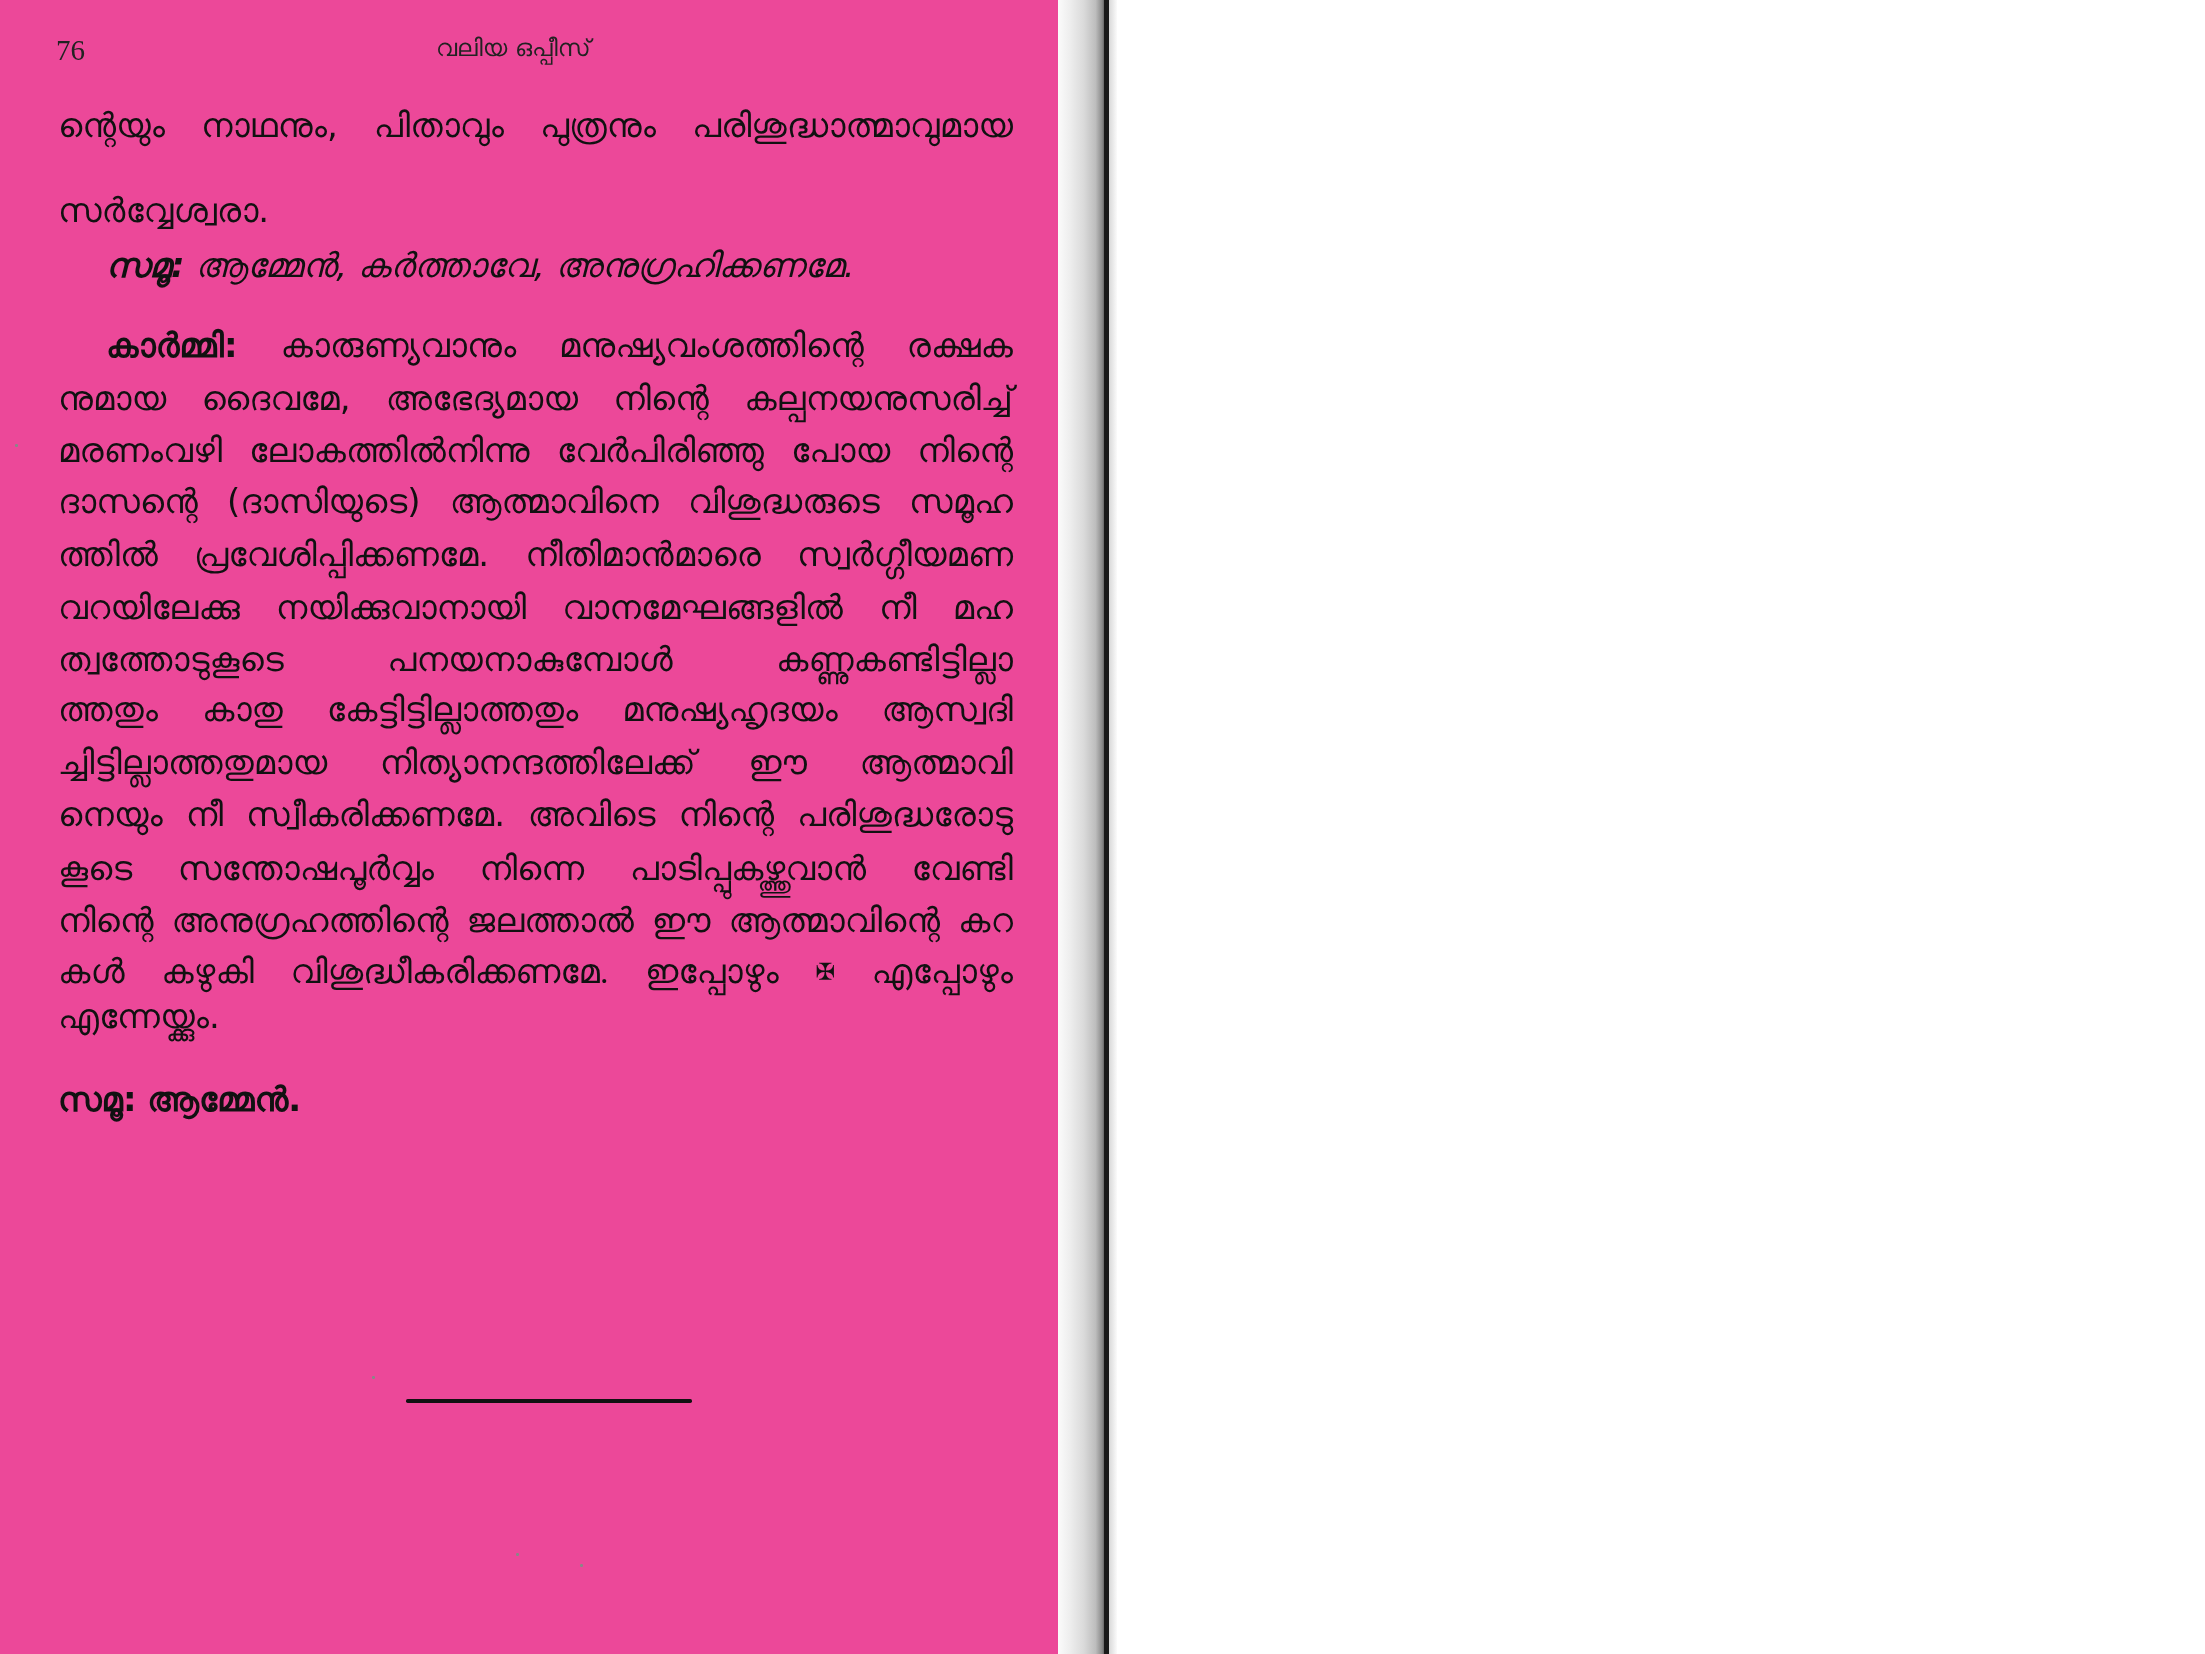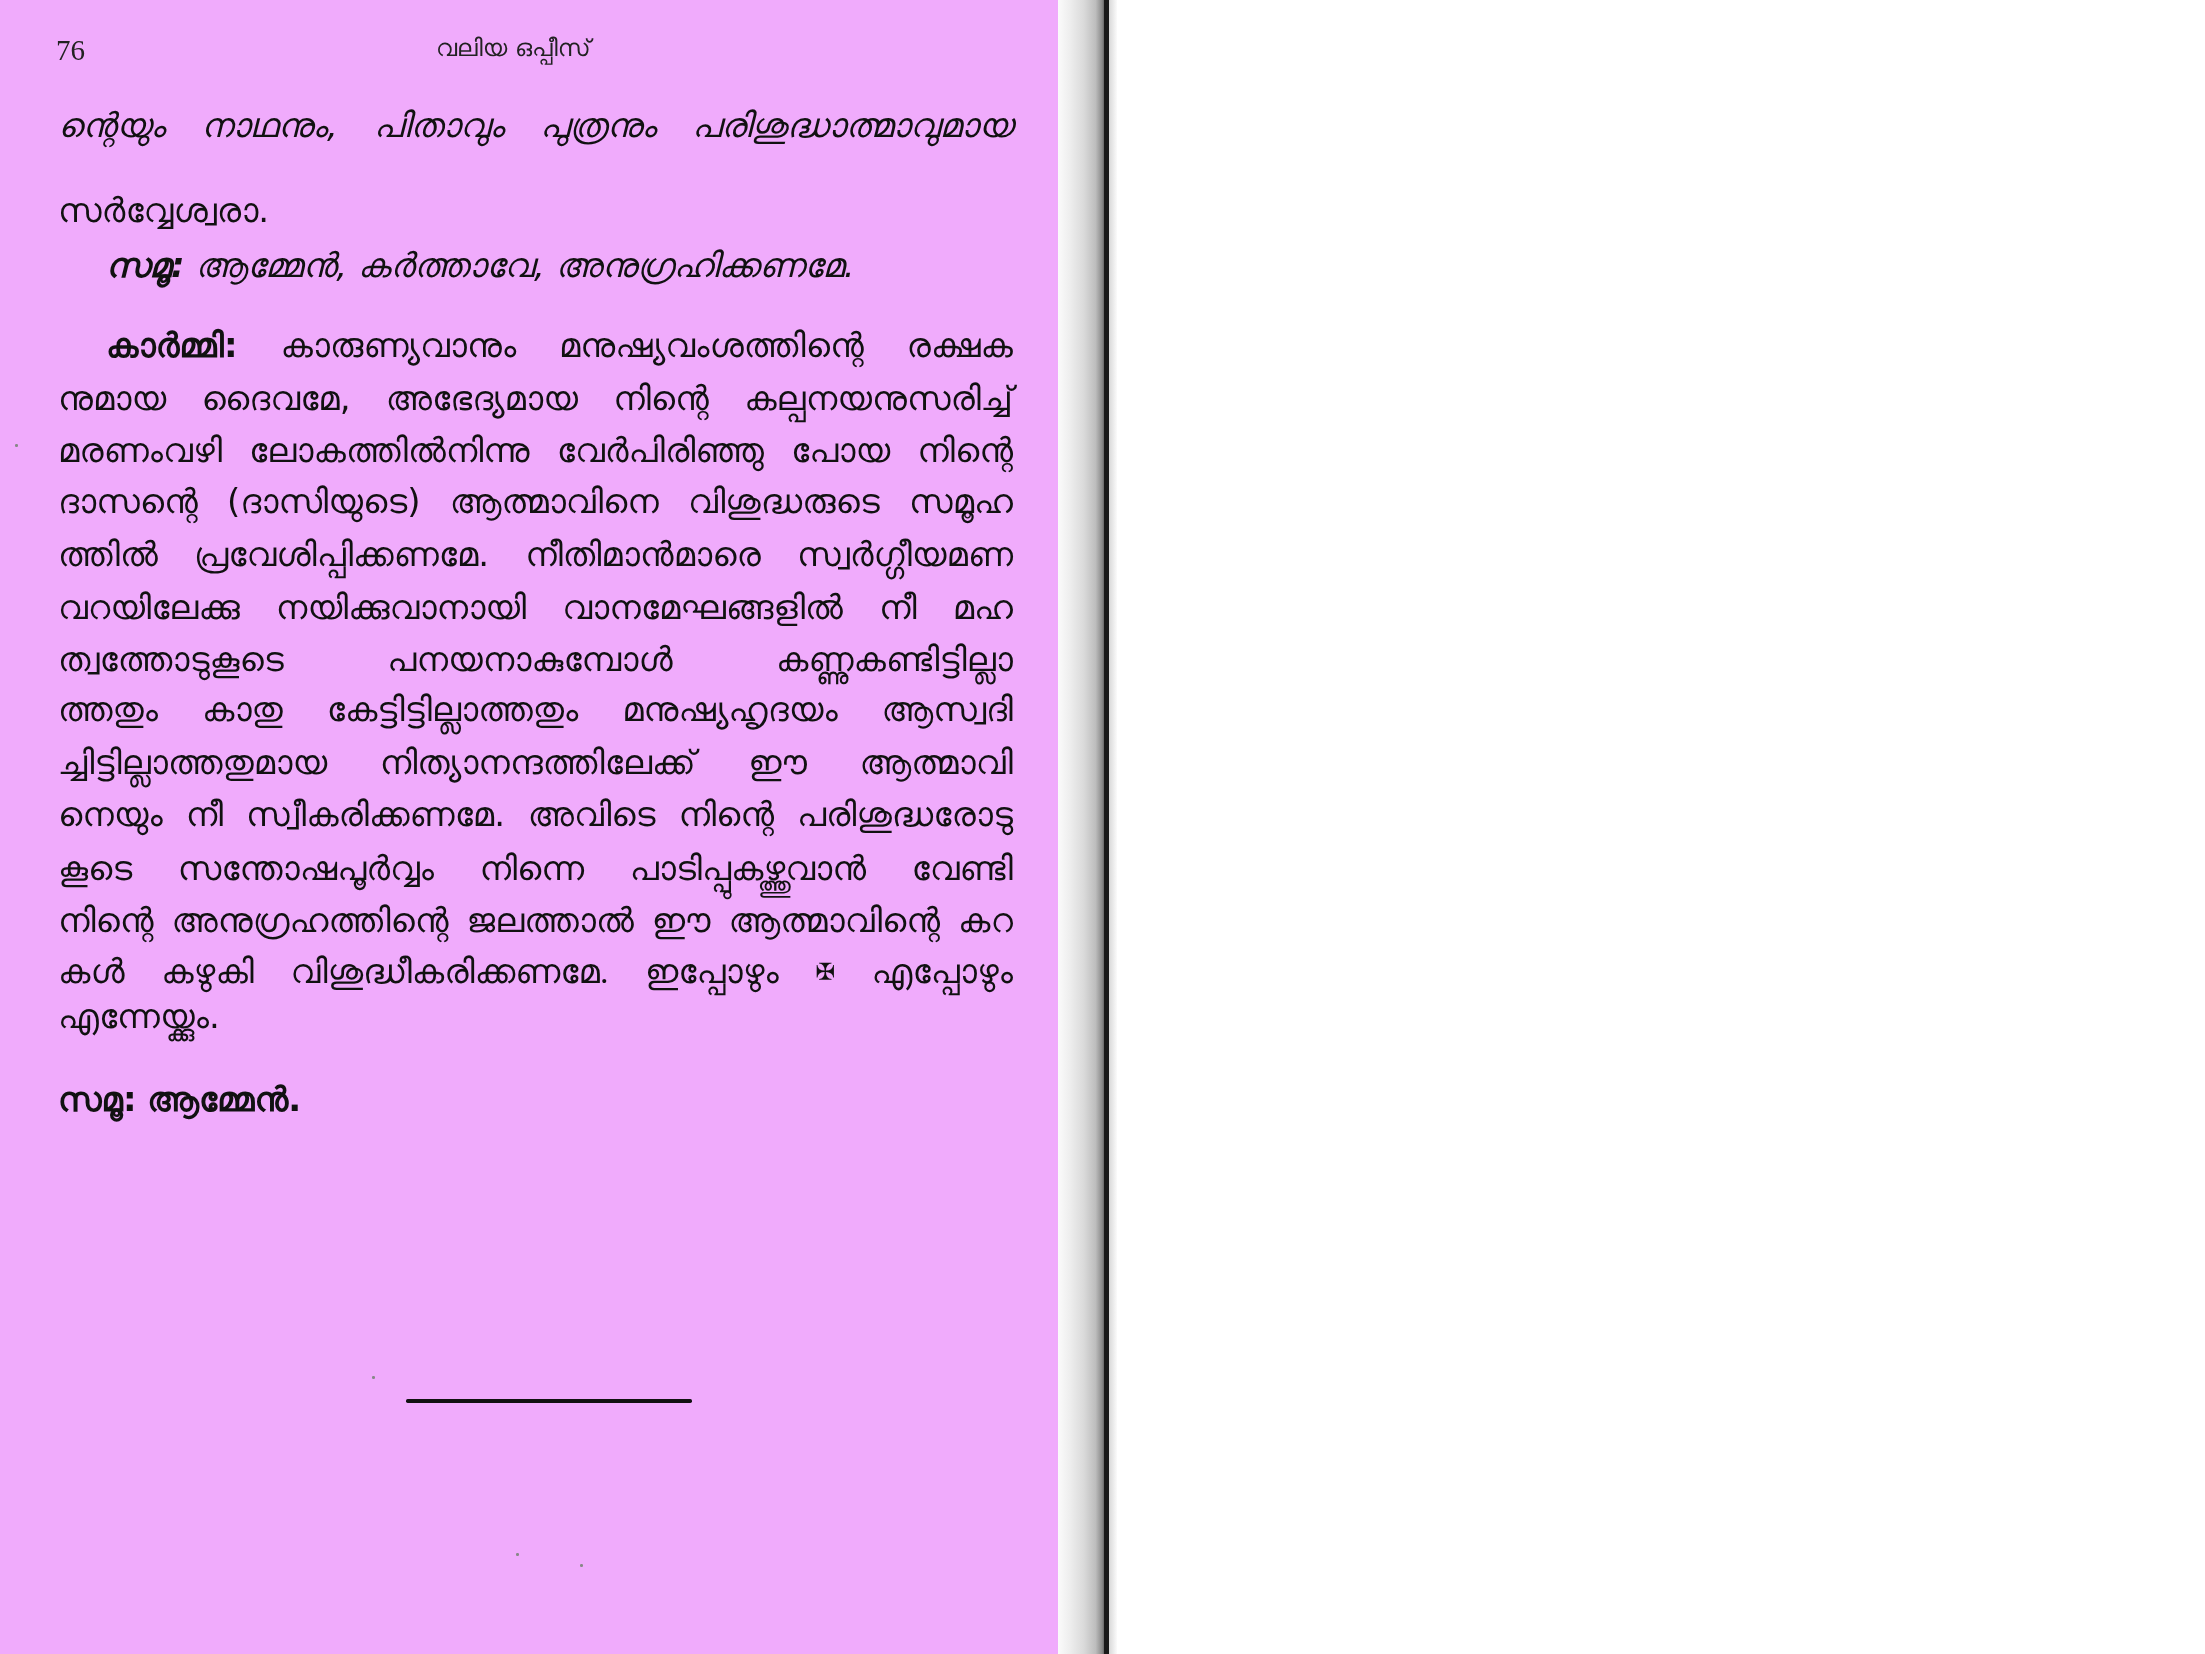--- a/index.html
+++ b/index.html
@@ -4,21 +4,21 @@
 <style>
   html, body { margin:0; padding:0; }
   body {
     width:2205px; height:1654px; position:relative; overflow:hidden;
     background:#ffffff;
     font-family:"DejaVu Sans", sans-serif;
     color:#111;
   }
   .page-left {
     position:absolute; left:0; top:0; width:1058px; height:1654px;
-    background:#f0abfc;
+    background:#ec4899;
   }
   .spine {
     position:absolute; left:1058px; top:0; width:47px; height:1654px;
     background:linear-gradient(to right, #fbfbfb 0%, #eeeeee 25%, #dadada 55%, #bdbdbd 80%, #8a8a8a 94%, #555 100%);
   }
   .spine-line {
     position:absolute; left:1104px; top:0; width:5.1px; height:1654px;
     background:#1a1a1a;
   }
   .spine-shadow {
@@ -51,21 +51,21 @@
   }
   .speck { position:absolute; width:2.5px; height:2.5px; background:#888; border-radius:50%; }
 </style>
 </head>
 <body>
 
 <div class="page-left">
   <div class="header-num">76</div>
   <div class="header-title">വലിയ ഒപ്പീസ്</div>
 
-  <div class="line" style="top:103px;font-style:italic;">ന്റെയും നാഥനും, പിതാവും പുത്രനും പരിശുദ്ധാത്മാവുമായ</div>
+  <div class="line" style="top:103px;">ന്റെയും നാഥനും, പിതാവും പുത്രനും പരിശുദ്ധാത്മാവുമായ</div>
   <div class="line last" style="top:160px;margin-top:28px;">സർവ്വേശ്വരാ.</div>
 
   <div class="line indent last" style="top:243px;font-style:italic;">
     <span class="speaker">സമൂ:</span>
     <span>ആമ്മേൻ, കർത്താവേ, അനുഗ്രഹിക്കണമേ.</span>
   </div>
 
   <div class="line indent" style="top:323px;">
     <span class="speaker">കാർമ്മി:</span>
     <span>കാരുണ്യവാനും മനുഷ്യവംശത്തിന്റെ രക്ഷക</span>

